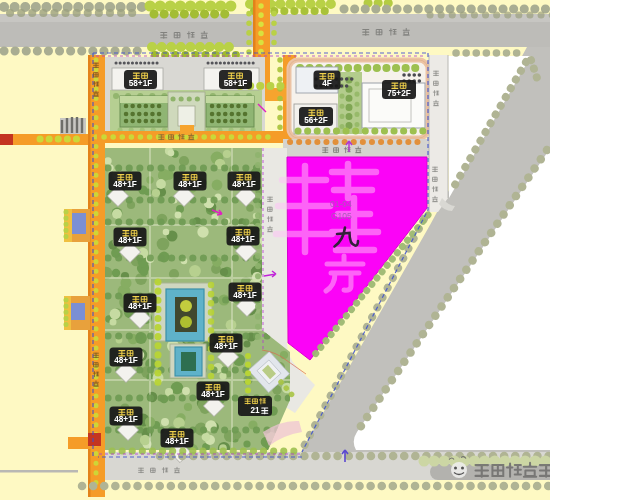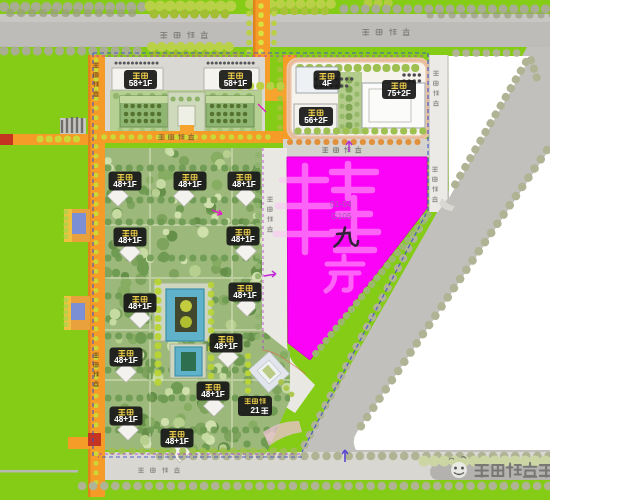--- a/index.html
+++ b/index.html
@@ -1,16 +1,16 @@
 <!DOCTYPE html>
 <html><head><meta charset="utf-8">
 <style>
 html,body{margin:0;padding:0;background:#ffffff;}
 *{font-family:"Liberation Sans",sans-serif;}
-#wrap{position:relative;width:550px;height:500px;overflow:hidden;background:#84cc16;}
+#wrap{position:relative;width:550px;height:500px;overflow:hidden;background:#fef9c3;}
 </style></head>
 <body>
 <div id="wrap">
 <svg width="617" height="500" viewBox="0 0 617 500" xmlns="http://www.w3.org/2000/svg">
 <defs>
 <g id="c1" fill="none" stroke-linecap="round">
           <path d="M1,2 H9 M1,5.5 H9 M1,9 H9 M5,2 V9.5" stroke="currentColor" stroke-width="1.4"></path>
         </g>
 <g id="c2" fill="none" stroke-linecap="round">
           <path d="M1.5,2 H8.5 V9 H1.5 Z M1.5,5.5 H8.5 M5,2 V9" stroke="currentColor" stroke-width="1.3"></path>

